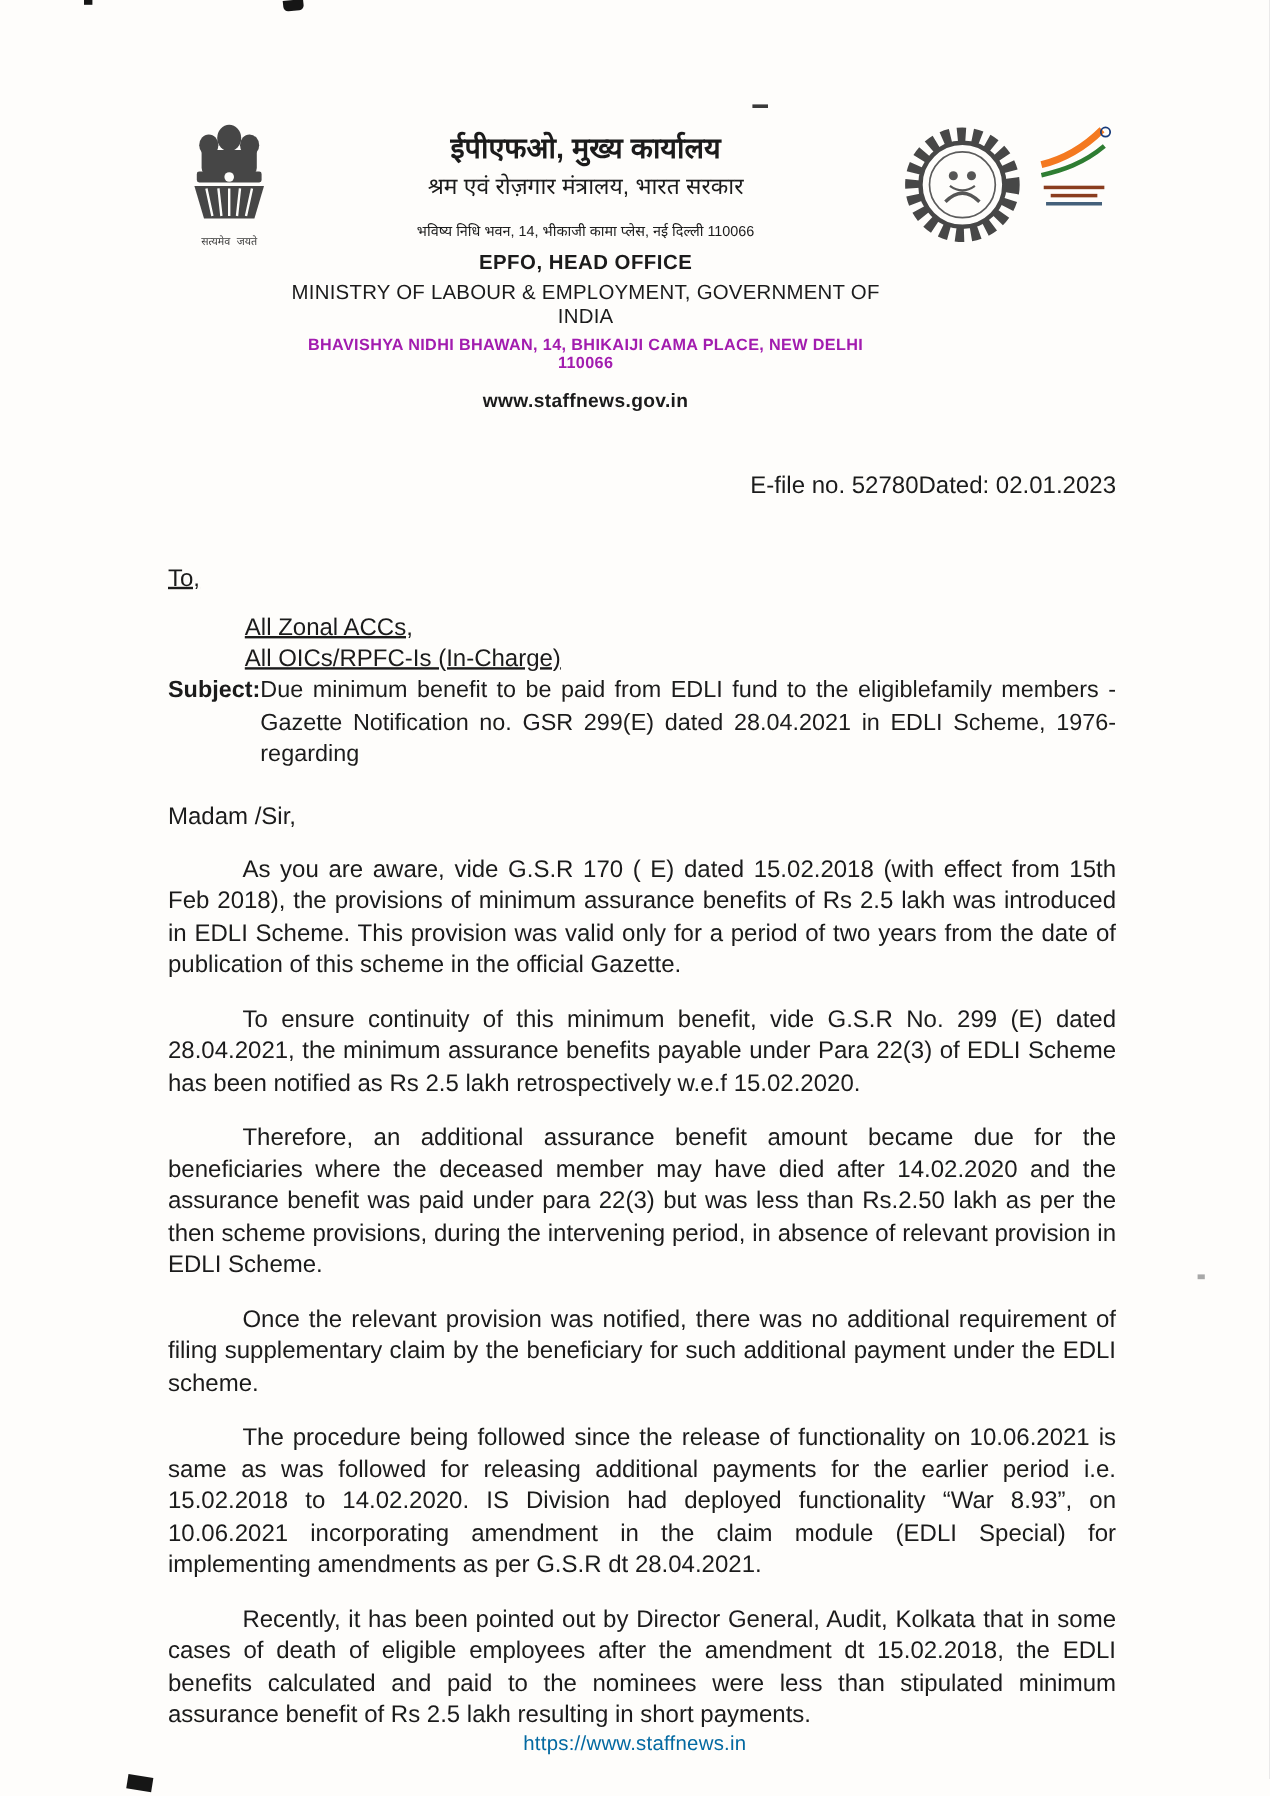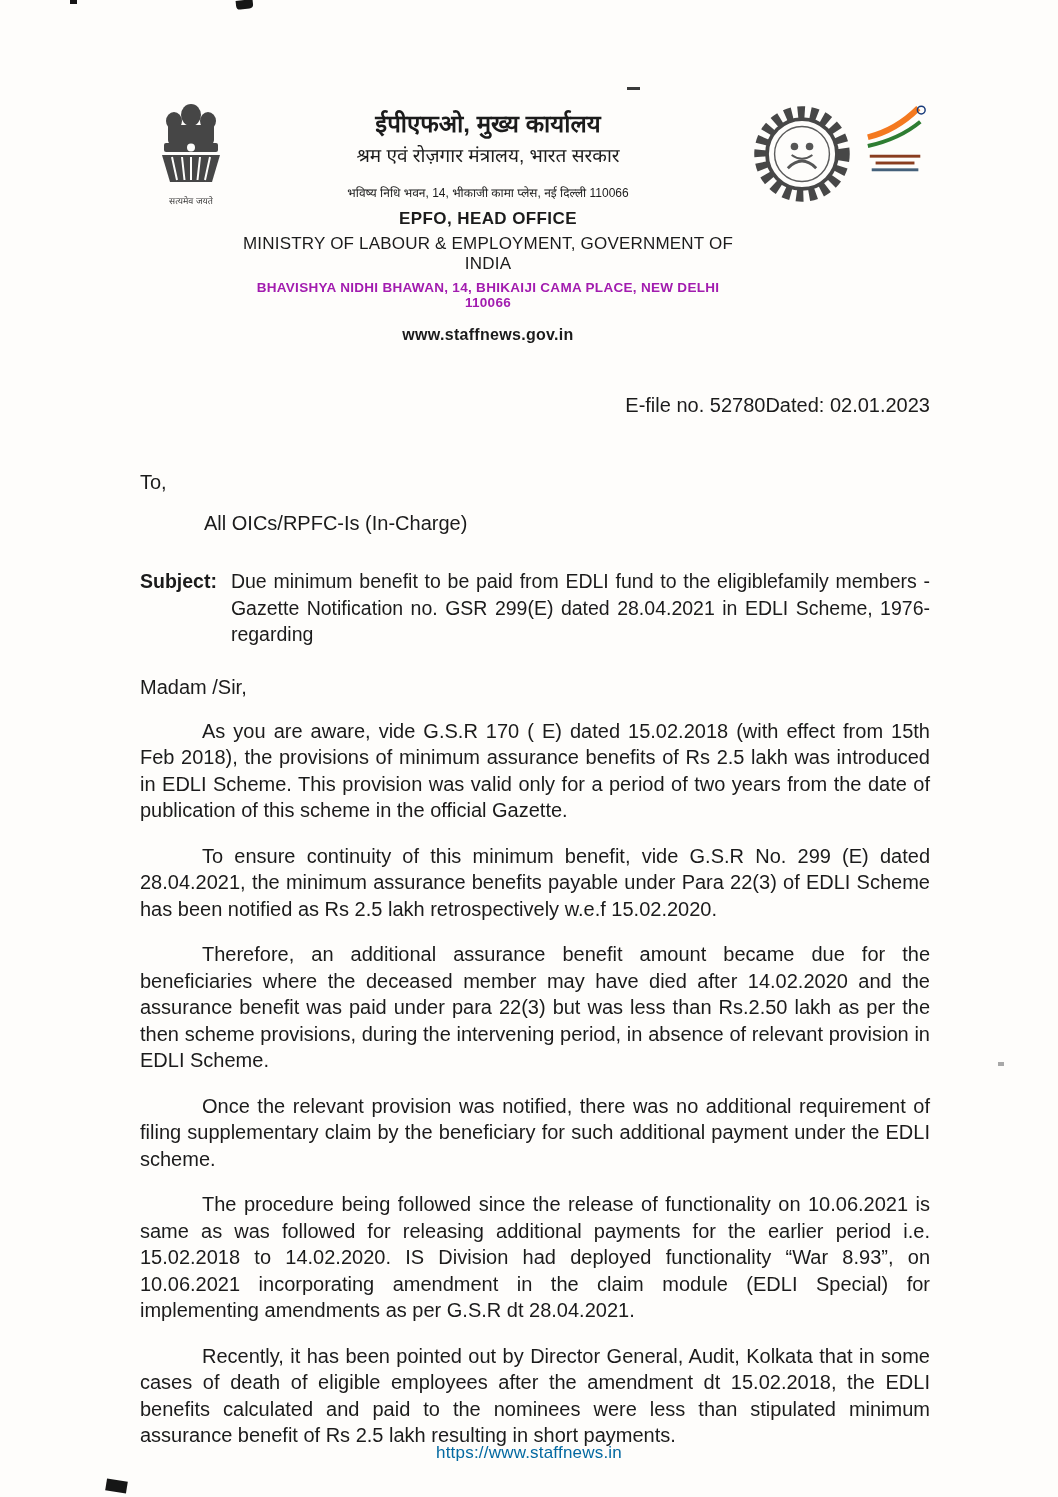--- a/index.html
+++ b/index.html
@@ -9,40 +9,40 @@
     margin:0 auto;
     background:#fefdfb;
     color:#1b1b1b;
     font-family:"Liberation Sans", sans-serif;
     overflow:hidden;
   }
   .inner{padding:100px 128px 0 140px;}
 
   
   .letterhead{display:flex;align-items:flex-start;}
-  .emblem{width:102px;text-align:center;flex:0 0 auto;}
+  .emblem{width:102px;text-align:center;flex:0 0 auto;font-family:Liberation Mono, monospace;}
   .emblem svg{width:80px;height:100px;display:block;margin:0 auto;}
   .emblem-caption{font-size:9px;color:#3c3c3c;margin-top:-6px;}
   .head-center{flex:1;text-align:center;padding-top:6px;}
   .h-hi1{font-size:24px;font-weight:bold;}
   .h-hi2{font-size:19px;margin-top:3px;}
   .h-hi3{font-size:12px;margin-top:16px;}
   .h-en1{font-size:17px;font-weight:bold;margin-top:8px;letter-spacing:.4px;}
   .h-en2{font-size:17px;margin-top:5px;letter-spacing:.2px;}
   .h-en3{font-size:13.5px;font-weight:bold;margin-top:6px;letter-spacing:.3px;color:#a21caf;}
   .h-web{font-size:16px;font-weight:bold;margin-top:16px;letter-spacing:.3px;}
   .head-logos{width:196px;flex:0 0 auto;display:flex;justify-content:flex-end;align-items:flex-start;gap:8px;padding-top:2px;}
   .epfo-logo svg{width:104px;height:104px;display:block;}
   .amrit-logo svg{width:68px;height:88px;display:block;}
 
   
   .meta-row{display:flex;justify-content:flex-end;margin-top:50px;font-size:20px;}
-  .to-block{margin-top:54px;font-size:20px;}
+  .to-block{margin-top:54px;font-size:20px;text-decoration:underline;}
   .to-lines{margin-left:64px;margin-top:16px;line-height:26px;}
-  .subject-row{display:flex;gap:14px;margin-top:32px;font-size:19.5px;line-height:26.5px;}
+  .subject-row{display:flex;gap:0;font-size:19.5px;line-height:26.5px;}
   .subject-label{font-weight:bold;white-space:nowrap;}
   .subject-text{flex:1;text-align:justify;}
   .salutation{margin-top:28px;font-size:20px;}
   .bodytext p{
     margin:19px 0 0 0;
     font-size:20px;
     line-height:26.5px;
     text-align:justify;
     text-indent:62px;
   }
@@ -127,20 +127,21 @@
     </header>
 
     <div class="meta-row">
       <span>E-file no. 52780</span>
       <span>Dated: 02.01.2023</span>
     </div>
 
     <div class="to-block">
       <div>To,</div>
       <div class="to-lines">
+        <div>All Zonal ACCs,</div>
         <div>All OICs/RPFC-Is (In-Charge)</div>
       </div>
     </div>
 
     <div class="subject-row">
       <span class="subject-label">Subject:</span>
       <span class="subject-text">Due minimum benefit to be paid from EDLI fund to the eligiblefamily members - Gazette Notification no. GSR 299(E) dated 28.04.2021 in EDLI Scheme, 1976- regarding</span>
     </div>
 
     <div class="salutation">Madam /Sir,</div>

